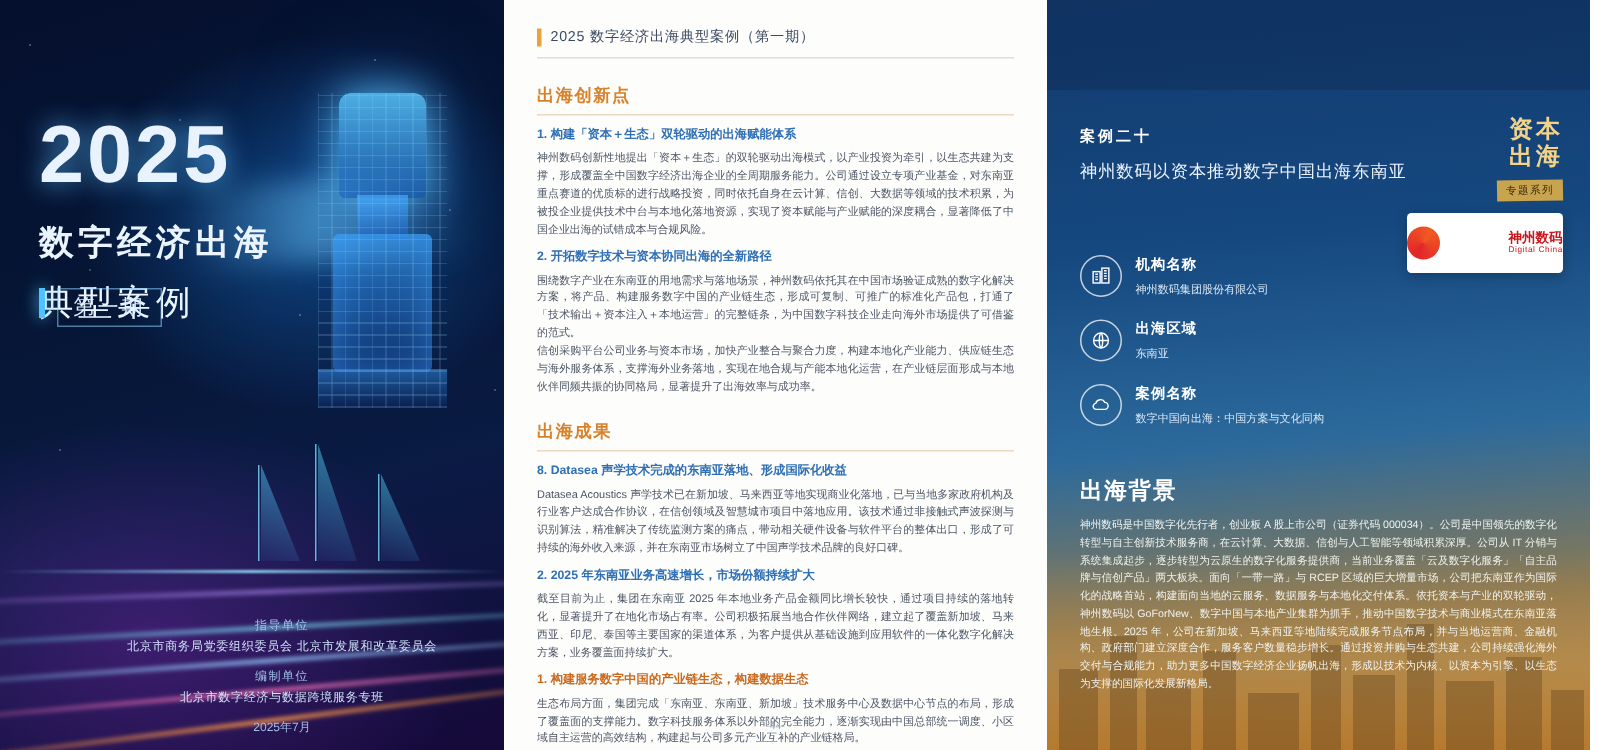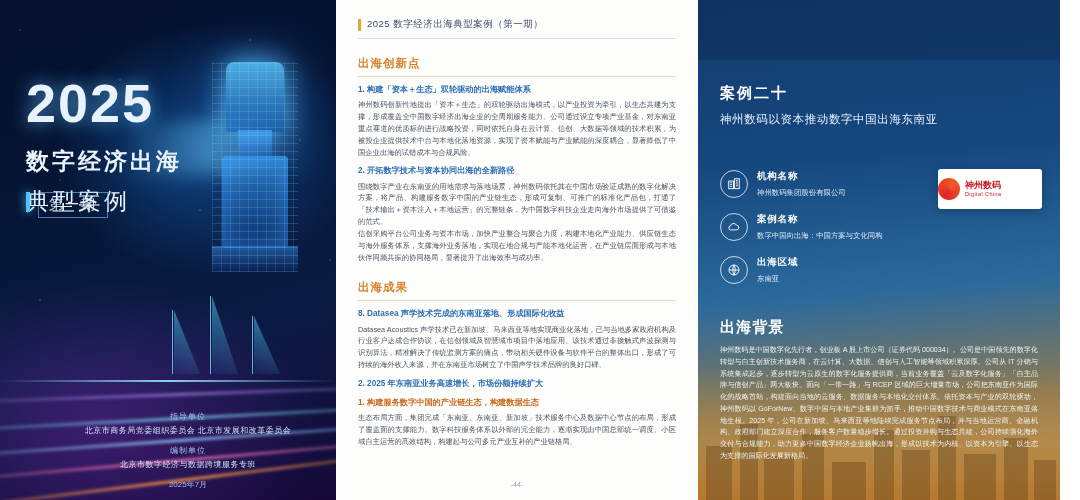--- a/index.html
+++ b/index.html
@@ -122,31 +122,31 @@
   .casepage{position:relative;width:362px;height:500px;overflow:hidden;
     background:linear-gradient(175deg,#123a6e 0%,#15487f 32%,#2c6a9c 58%,#8d7a52 80%,#c89a52 100%);
   }
   .casepage .cityline{
     position:absolute;left:0;right:0;bottom:0;height:132px;
     background:linear-gradient(0deg,rgba(180,120,45,.95),rgba(190,140,70,.55) 45%,rgba(120,110,90,0));
   }
   .casepage .cityline .b{position:absolute;bottom:0;background:rgba(90,60,25,.35);}
   .casepage .topband{position:absolute;left:0;right:0;top:0;height:60px;background:rgba(6,28,60,.25);}
   .casehead{position:absolute;left:22px;top:84px;color:#fff;}
-  .casehead .no{font-size:15px;font-weight:bold;letter-spacing:2px;}
+  .casehead .no{font-size:10px;font-weight:bold;letter-spacing:2px;}
   .casehead .ttl{margin-top:9px;font-size:11.5px;letter-spacing:.6px;color:#eaf3ff;}
   .cornerlogo{position:absolute;right:18px;top:78px;text-align:right;}
   .cornerlogo .cn{font-size:16px;font-weight:bold;color:#f3d28a;line-height:1.15;letter-spacing:2px;}
   .cornerlogo .tag{
     display:inline-block;margin-top:5px;background:#c9a44f;color:#3a2a08;
     font-size:7px;padding:2px 6px;letter-spacing:1px;transform:rotate(-1deg);
   }
   .brandcard{
-    position:absolute;right:18px;top:169px;width:104px;height:40px;background:#fff;border-radius:3px;
-    display:flex;align-items:center;justify-content:flex-start;gap:5px;box-shadow:0 2px 8px rgba(0,0,0,.25);
+    position:absolute;right:18px;top:142px;width:104px;height:40px;background:#fff;border-radius:3px;
+    display:flex;align-items:center;justify-content:space-between;gap:5px;box-shadow:0 2px 8px rgba(0,0,0,.25);
   }
   .brandcard .swoosh{width:22px;height:22px;border-radius:50%;
     background:conic-gradient(from 210deg,#e2252b,#f05a22,#e2252b);}
   .brandcard .bt{font-size:9px;font-weight:bold;color:#c8161d;line-height:1.2;}
   .brandcard .bt small{display:block;font-size:5.5px;color:#c8161d;font-weight:normal;letter-spacing:.4px;}
 
   .infolist{position:absolute;left:22px;top:170px;width:210px;}
   .inforow{display:flex;gap:9px;margin-bottom:15px;}
   .inforow .ic{
     width:26px;height:26px;border:1.2px solid rgba(255,255,255,.75);border-radius:50%;
@@ -232,20 +232,21 @@
       <div class="para">围绕数字产业在东南亚的用地需求与落地场景，神州数码依托其在中国市场验证成熟的数字化解决方案，将产品、构建服务数字中国的产业链生态，形成可复制、可推广的标准化产品包，打通了「技术输出＋资本注入＋本地运营」的完整链条，为中国数字科技企业走向海外市场提供了可借鉴的范式。</div>
       <div class="para">信创采购平台公司业务与资本市场，加快产业整合与聚合力度，构建本地化产业能力、供应链生态与海外服务体系，支撑海外业务落地，实现在地合规与产能本地化运营，在产业链层面形成与本地伙伴同频共振的协同格局，显著提升了出海效率与成功率。</div>
     </div>
 
     <div class="sect">
       <div class="h">出海成果</div>
       <div class="hrule"></div>
       <div class="sub">8. Datasea 声学技术完成的东南亚落地、形成国际化收益</div>
       <div class="para">Datasea Acoustics 声学技术已在新加坡、马来西亚等地实现商业化落地，已与当地多家政府机构及行业客户达成合作协议，在信创领域及智慧城市项目中落地应用。该技术通过非接触式声波探测与识别算法，精准解决了传统监测方案的痛点，带动相关硬件设备与软件平台的整体出口，形成了可持续的海外收入来源，并在东南亚市场树立了中国声学技术品牌的良好口碑。</div>
       <div class="sub">2. 2025 年东南亚业务高速增长，市场份额持续扩大</div>
+      <div class="para">截至目前为止，集团在东南亚 2025 年本地业务产品金额同比增长较快，通过项目持续的落地转化，显著提升了在地化市场占有率。公司积极拓展当地合作伙伴网络，建立起了覆盖新加坡、马来西亚、印尼、泰国等主要国家的渠道体系，为客户提供从基础设施到应用软件的一体化数字化解决方案，业务覆盖面持续扩大。</div>
       <div class="sub orange">1. 构建服务数字中国的产业链生态，构建数据生态</div>
       <div class="para">生态布局方面，集团完成「东南亚、东南亚、新加坡」技术服务中心及数据中心节点的布局，形成了覆盖面的支撑能力。数字科技服务体系以外部的完全能力，逐渐实现由中国总部统一调度、小区域自主运营的高效结构，构建起与公司多元产业互补的产业链格局。</div>
     </div>
 
     <div class="pgnum">-44-</div>
   </section>
 
   <section class="casepage">
     <div class="topband"></div>
 
@@ -261,20 +262,25 @@
       <div class="b" style="left:266px;width:32px;height:46px"></div>
       <div class="b" style="left:306px;width:24px;height:62px"></div>
       <div class="b" style="left:336px;width:22px;height:40px"></div>
     </div>
 
     <div class="casehead">
       <div class="no">案例二十</div>
       <div class="ttl">神州数码以资本推动数字中国出海东南亚</div>
     </div>
 
+    <div class="cornerlogo">
+      <div class="cn">资本</div>
+      <div class="cn">出海</div>
+      <div class="tag">专题系列</div>
+    </div>
 
     <div class="brandcard">
       <div class="swoosh"></div>
       <div class="bt">
         <span>神州数码</span>
         <small>Digital China</small>
       </div>
     </div>
 
     <div class="infolist">
@@ -289,42 +295,42 @@
         </div>
         <div>
           <div class="lbl">机构名称</div>
           <div class="val">神州数码集团股份有限公司</div>
         </div>
       </div>
 
       <div class="inforow">
         <div class="ic">
           <svg viewBox="0 0 24 24" fill="none" stroke="#ffffff" stroke-width="1.6">
+            <circle cx="12" cy="12" r="8.5"></circle>
+            <path d="M3.5 12h17M12 3.5c2.6 2.4 2.6 14.6 0 17M12 3.5c-2.6 2.4-2.6 14.6 0 17"></path>
+          </svg>
+        </div>
+        <div>
+          <div class="lbl">出海区域</div>
+          <div class="val">东南亚</div>
+        </div>
+      </div>
+
+      <div class="inforow">
+        <div class="ic">
+          <svg viewBox="0 0 24 24" fill="none" stroke="#ffffff" stroke-width="1.6">
             <path d="M7 17h9a4 4 0 0 0 .3-8A5.5 5.5 0 0 0 6 10.2 3.4 3.4 0 0 0 7 17z"></path>
           </svg>
         </div>
         <div>
           <div class="lbl">案例名称</div>
           <div class="val">数字中国向出海：中国方案与文化同构</div>
         </div>
       </div>
 
-      <div class="inforow">
-        <div class="ic">
-          <svg viewBox="0 0 24 24" fill="none" stroke="#ffffff" stroke-width="1.6">
-            <circle cx="12" cy="12" r="8.5"></circle>
-            <path d="M3.5 12h17M12 3.5c2.6 2.4 2.6 14.6 0 17M12 3.5c-2.6 2.4-2.6 14.6 0 17"></path>
-          </svg>
-        </div>
-        <div>
-          <div class="lbl">出海区域</div>
-          <div class="val">东南亚</div>
-        </div>
-      </div>
-
     </div>
 
     <div class="bgsect">
       <div class="h">出海背景</div>
       <div class="p">神州数码是中国数字化先行者，创业板 A 股上市公司（证券代码 000034）。公司是中国领先的数字化转型与自主创新技术服务商，在云计算、大数据、信创与人工智能等领域积累深厚。公司从 IT 分销与系统集成起步，逐步转型为云原生的数字化服务提供商，当前业务覆盖「云及数字化服务」「自主品牌与信创产品」两大板块。面向「一带一路」与 RCEP 区域的巨大增量市场，公司把东南亚作为国际化的战略首站，构建面向当地的云服务、数据服务与本地化交付体系。依托资本与产业的双轮驱动，神州数码以 GoForNew、数字中国与本地产业集群为抓手，推动中国数字技术与商业模式在东南亚落地生根。2025 年，公司在新加坡、马来西亚等地陆续完成服务节点布局，并与当地运营商、金融机构、政府部门建立深度合作，服务客户数量稳步增长。通过投资并购与生态共建，公司持续强化海外交付与合规能力，助力更多中国数字经济企业扬帆出海，形成以技术为内核、以资本为引擎、以生态为支撑的国际化发展新格局。</div>
     </div>
   </section>
 
 </div>
 

